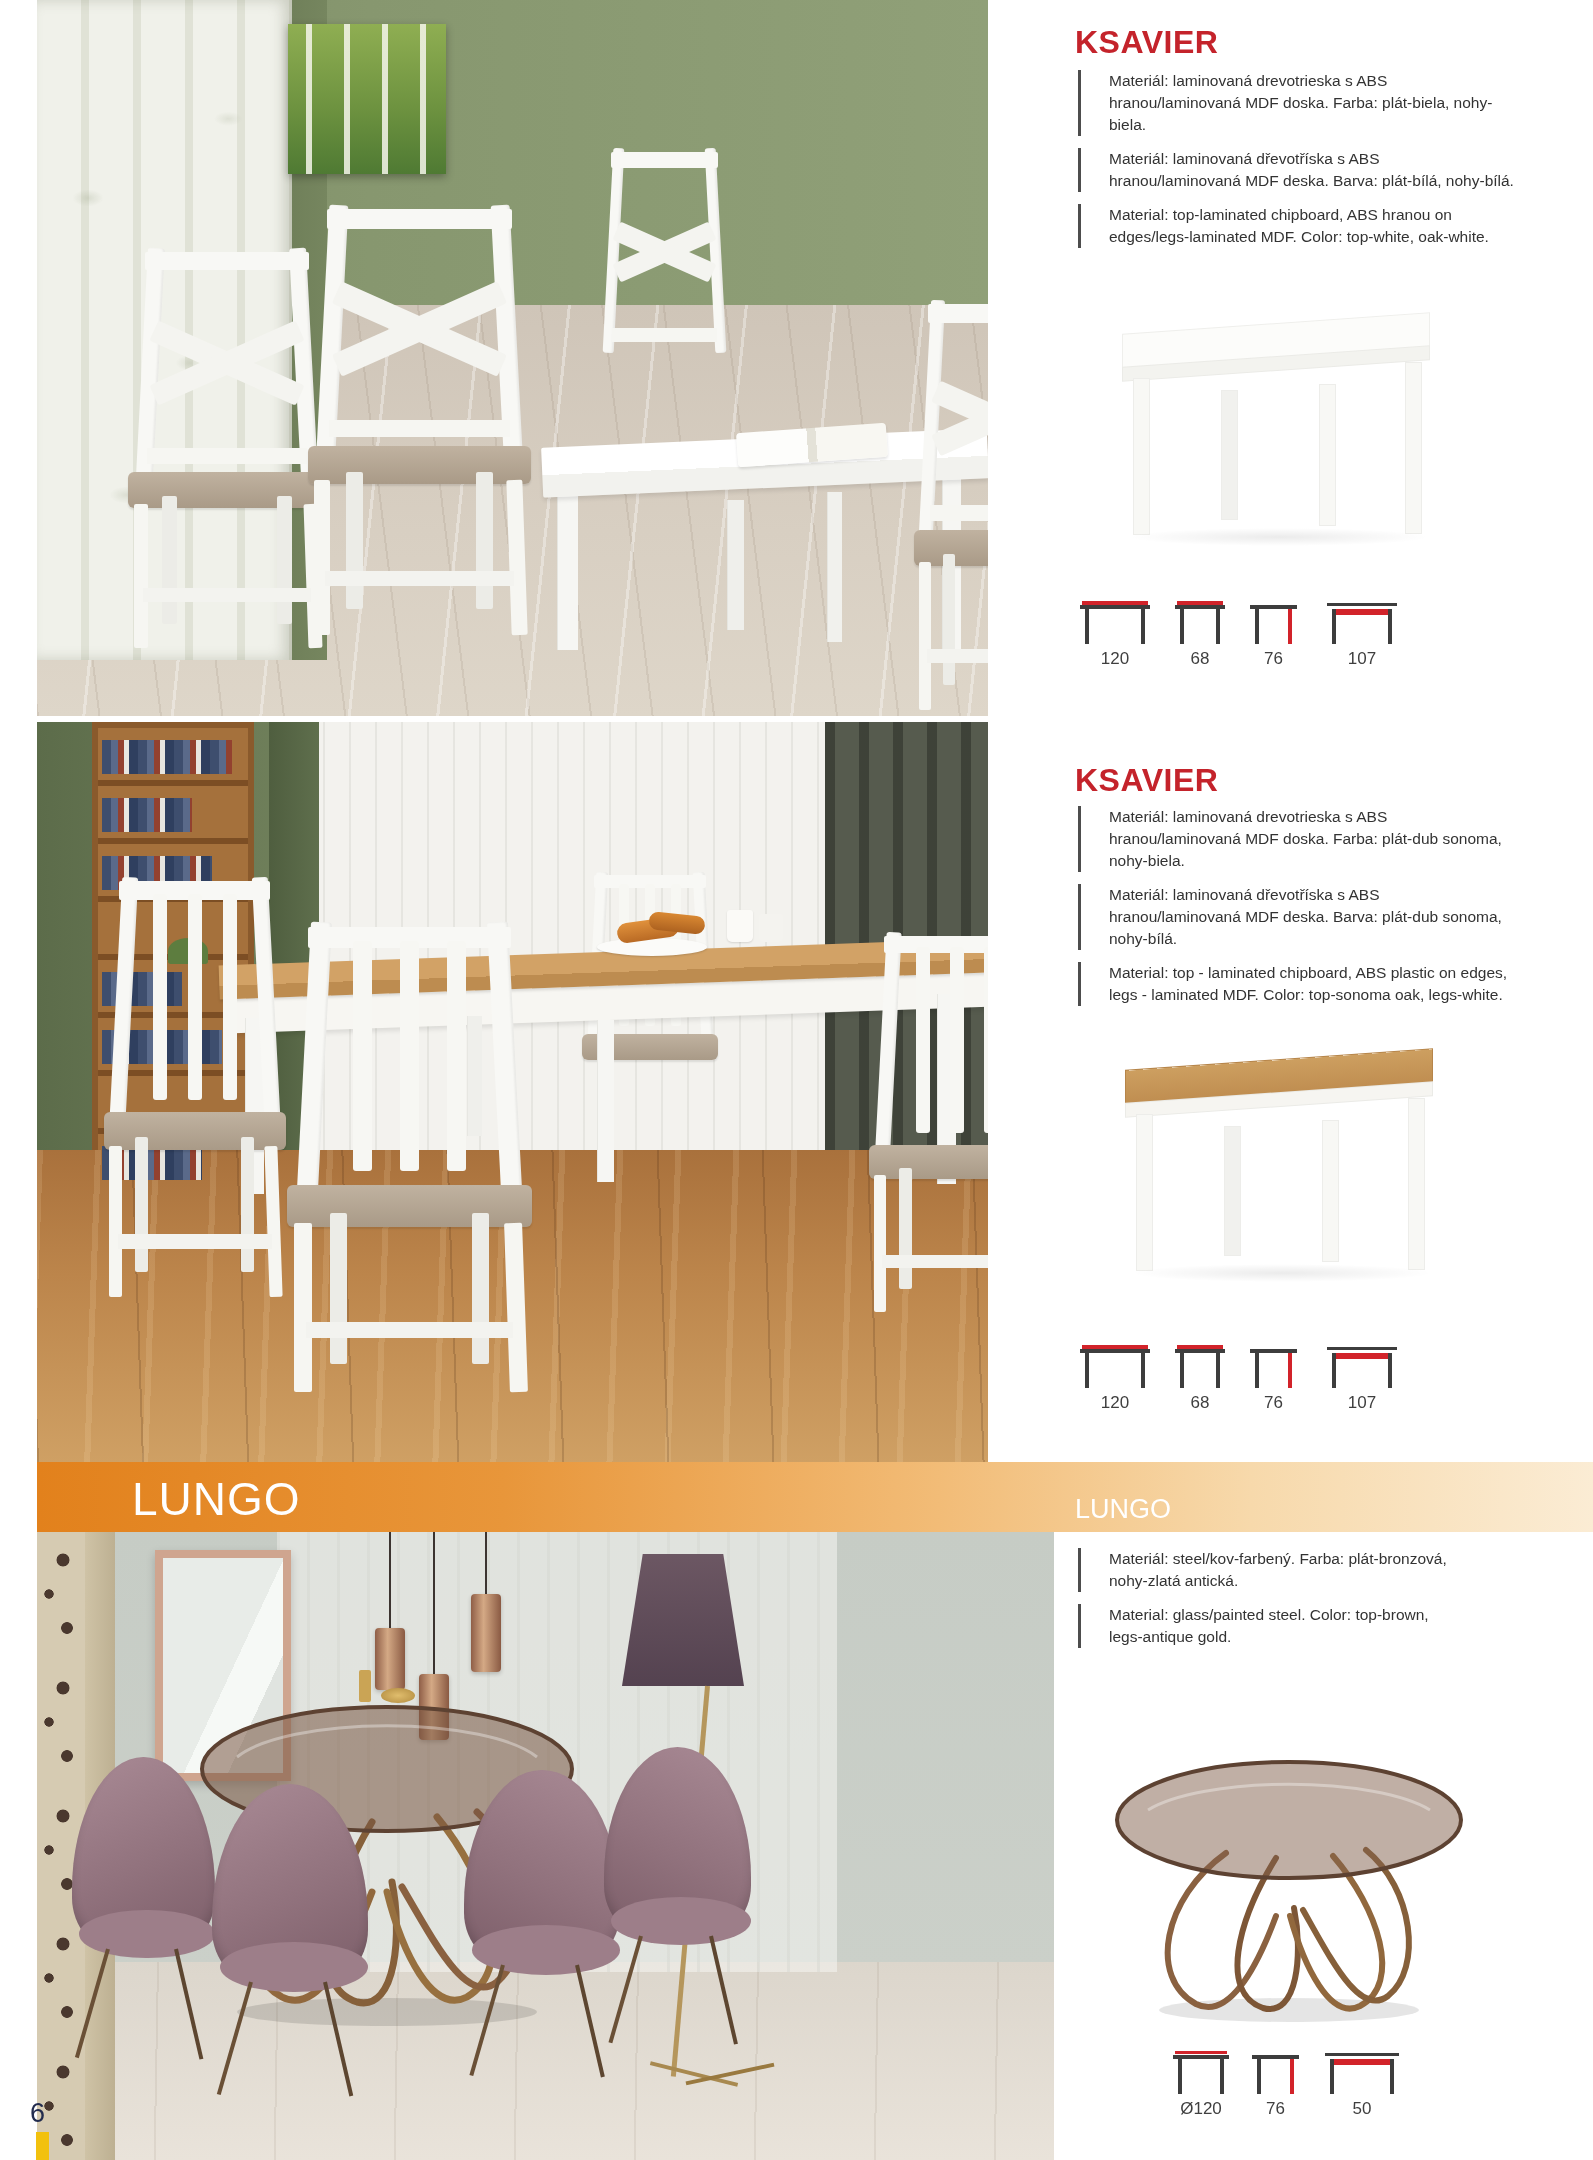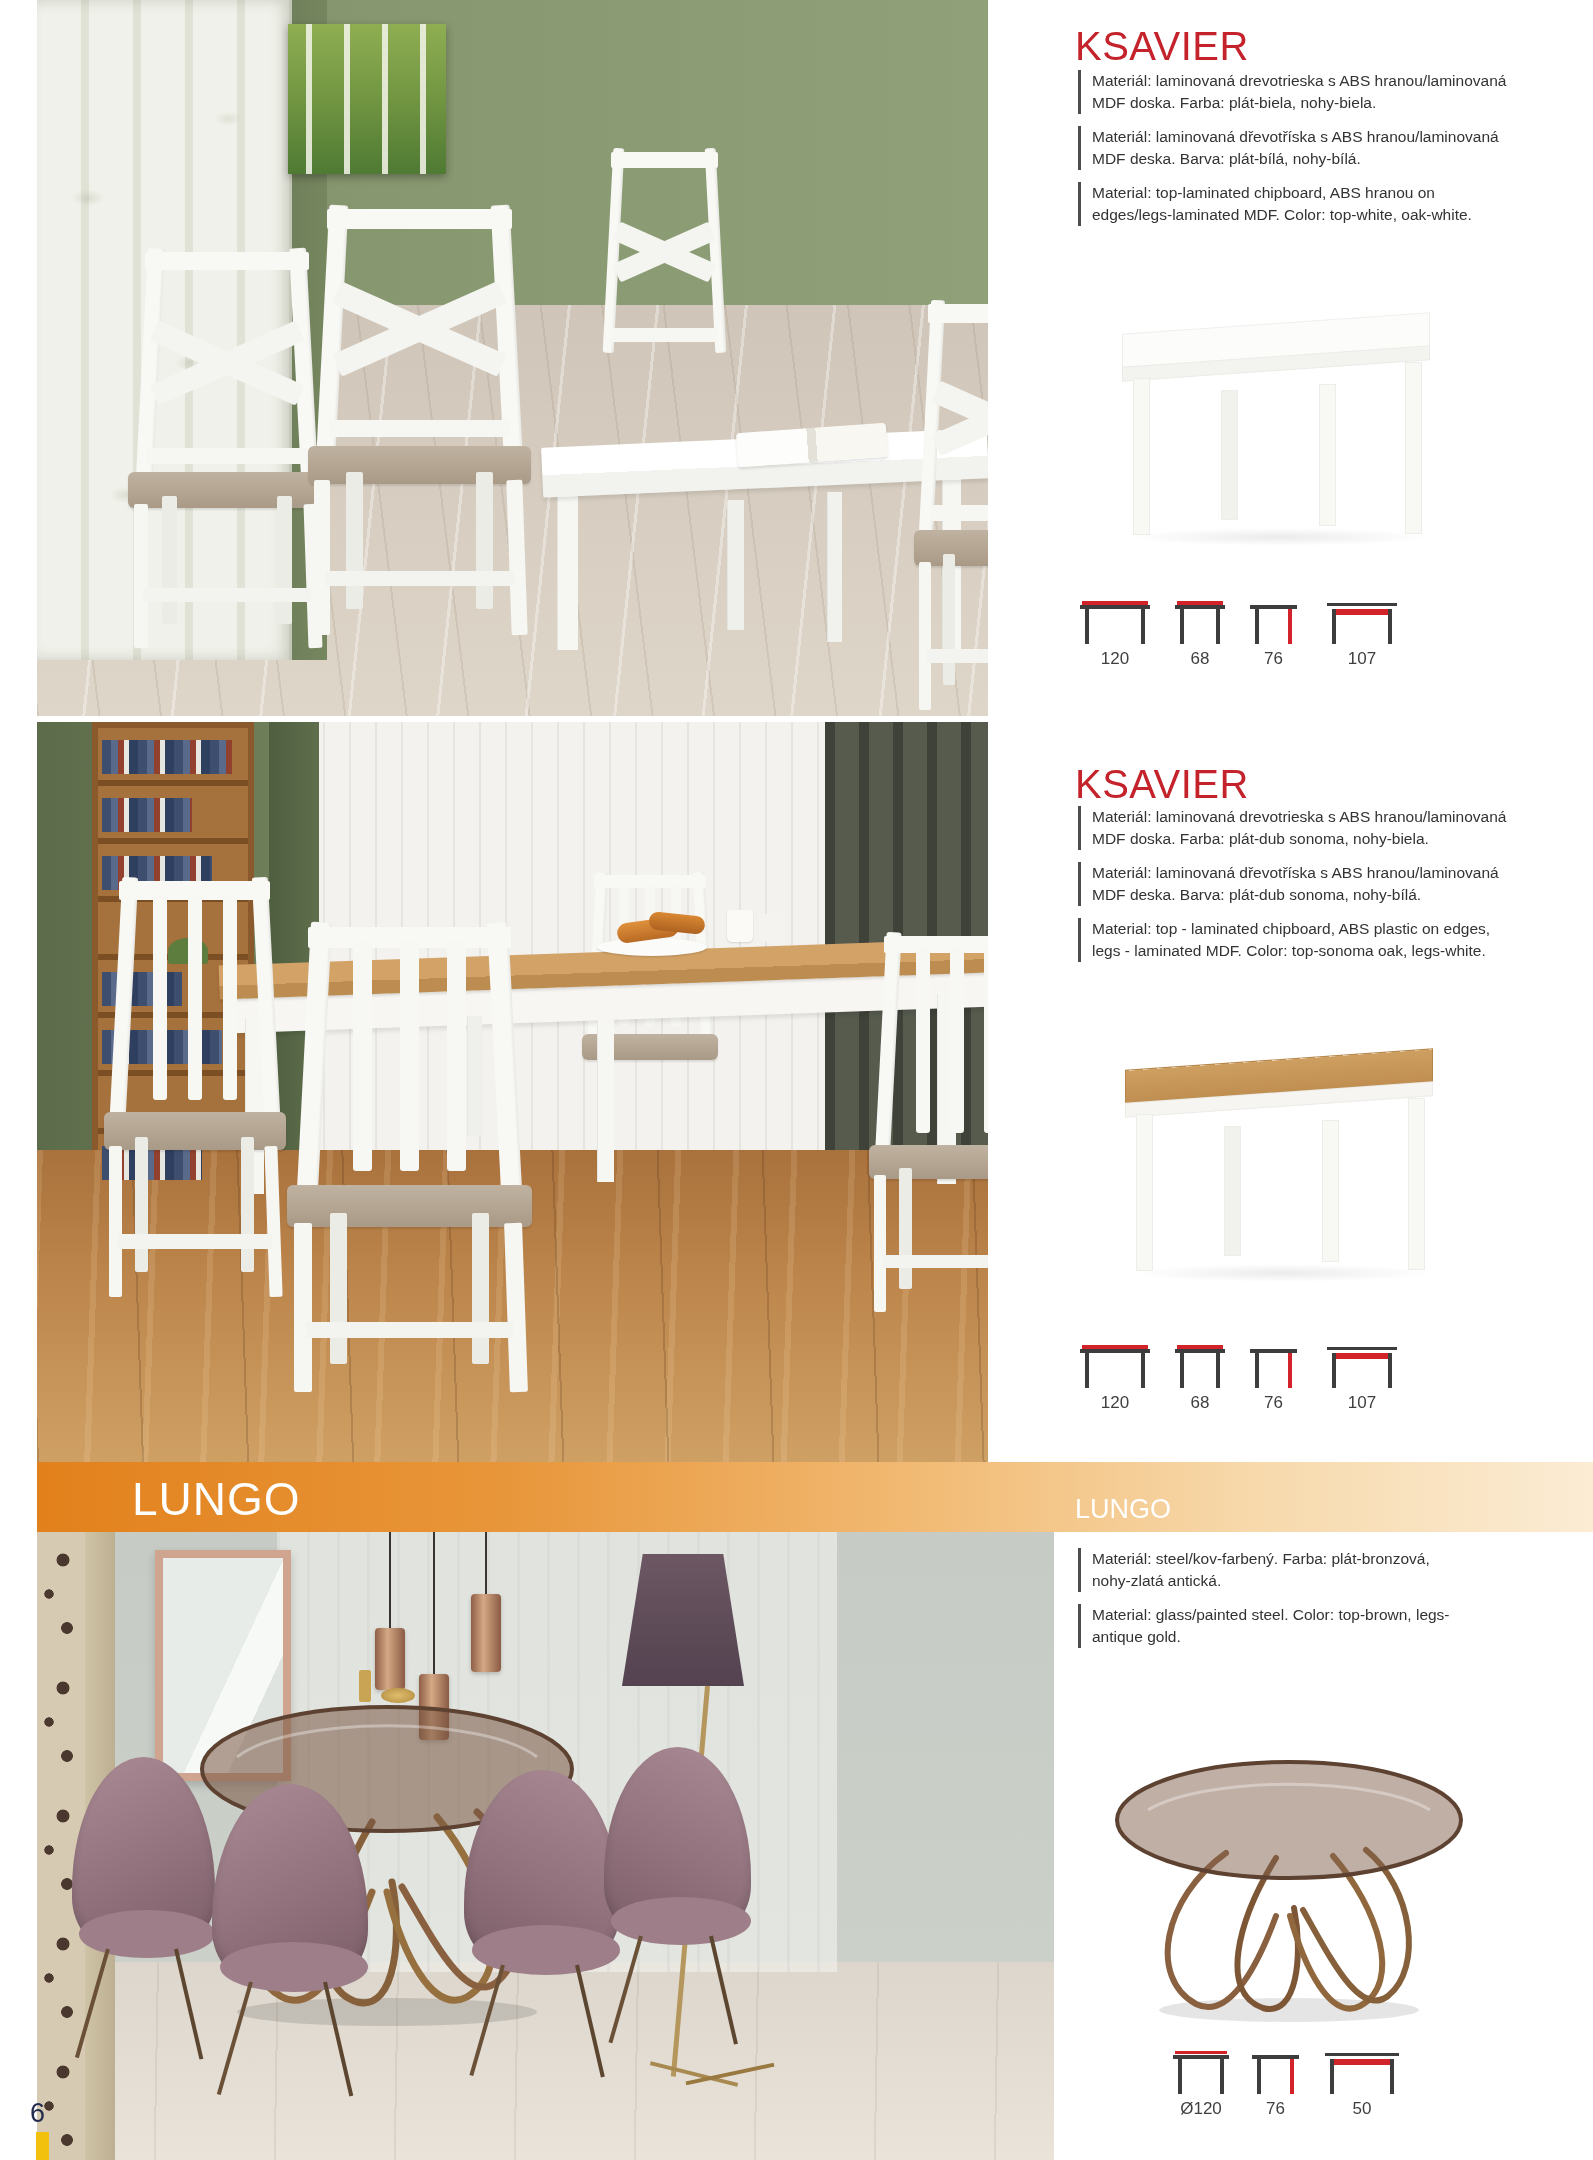--- a/index.html
+++ b/index.html
@@ -146,24 +146,24 @@
   .chm div{position:absolute;}
   .mshell{left:4%;top:0;width:84%;height:64%;border-radius:50% 50% 34% 34%/68% 68% 28% 28%;
     background:linear-gradient(155deg,#a78893 5%,#91727d 55%,#7b5d68 100%);
     box-shadow:inset 0 -8px 10px rgba(0,0,0,.14);}
   .chm.flip .mshell{background:linear-gradient(205deg,#a78893 5%,#91727d 55%,#7b5d68 100%);}
   .mseat{left:8%;top:50%;width:80%;height:16%;border-radius:50%;background:#9d7e89;}
   .mlegA{left:24%;top:63%;width:4px;height:37%;background:#6a5036;transform:rotate(16deg);transform-origin:top center;}
   .mlegB{left:64%;top:63%;width:4px;height:37%;background:#5d4630;transform:rotate(-13deg);transform-origin:top center;}
 
   
-  .sec-title{position:absolute;left:1075px;font-size:40px;font-weight:400;letter-spacing:.5px;color:#c4232b;}
+  .sec-title{position:absolute;left:1075px;font-size:32px;font-weight:700;letter-spacing:.5px;color:#c4232b;}
   .desc{position:absolute;left:1078px;width:436px;}
   .desc.narrow{width:372px;}
-  .para{border-left:3px solid #4d4d4d;padding-left:11px;margin:0 0 12px 0;
+  .para{border-left:3px solid #4d4d4d;padding-left:28px;margin:0 0 12px 0;
         font-size:15.5px;line-height:22px;color:#333;}
 
   
   .render{position:absolute;}
   .render div{position:absolute;}
   .r-top{left:2px;width:306px;height:34px;transform:skewY(-4deg);background:#fcfcfa;box-shadow:0 0 0 1px #efefec;}
   .r-edge{left:2px;width:306px;height:13px;transform:skewY(-4deg);background:#f3f3ef;box-shadow:0 0 0 1px #ebebe7;}
   .rleg{width:15px;background:#f8f8f5;border:1px solid #ededea;}
   .rleg.b{background:#f1f1ee;}
   .r-shadow{border-radius:50%;background:radial-gradient(closest-side,rgba(0,0,0,.08),transparent);}

